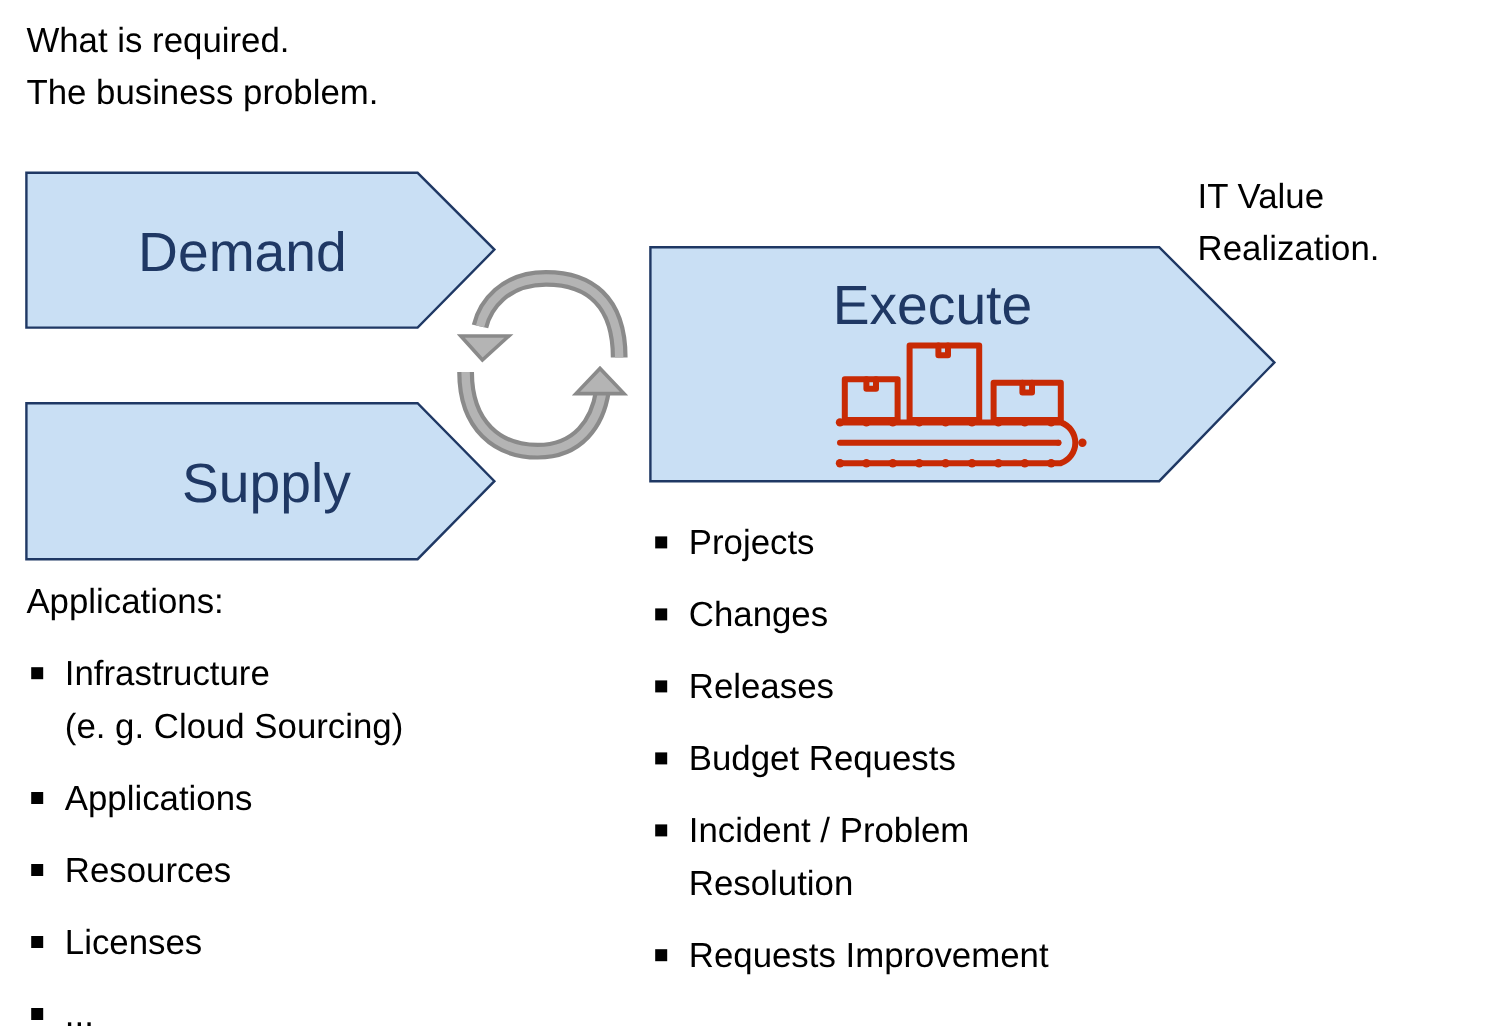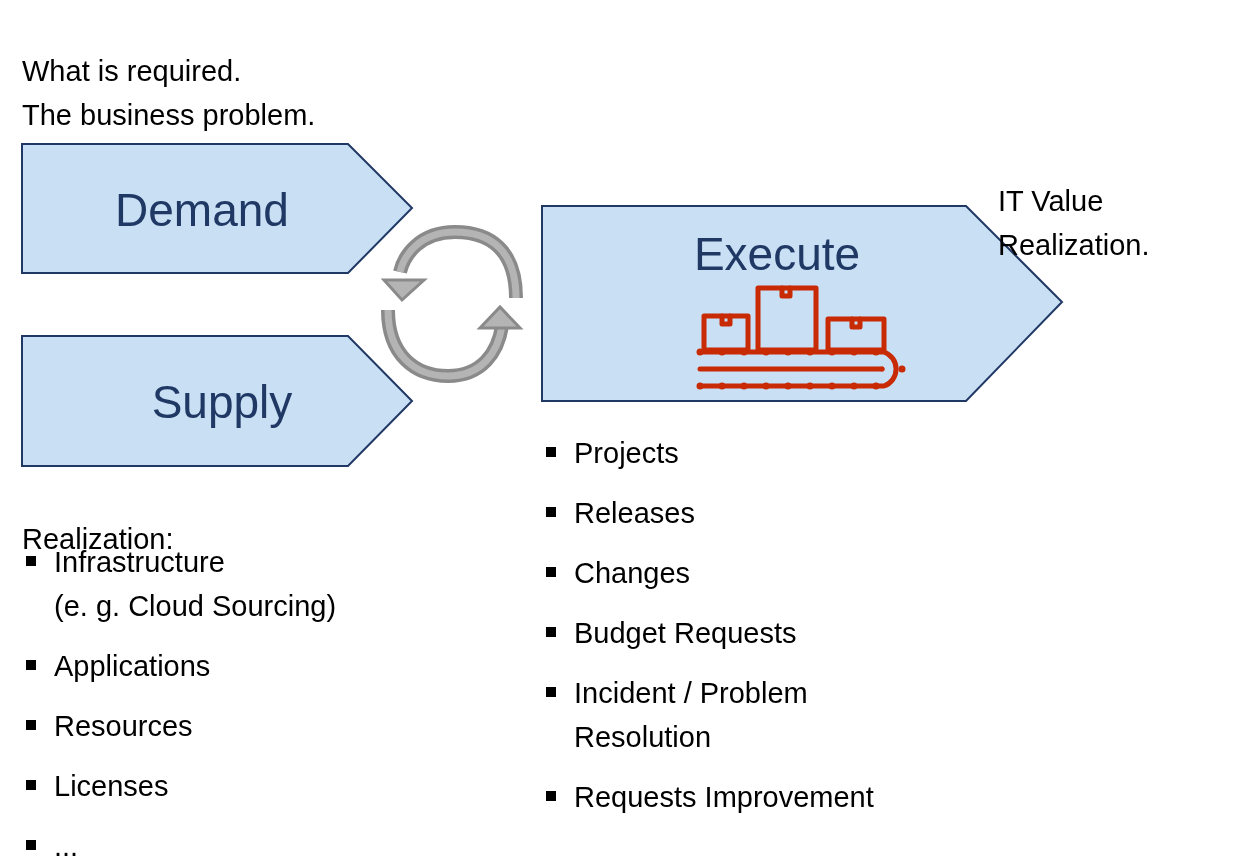--- a/index.html
+++ b/index.html
@@ -1,18 +1,18 @@
 <!DOCTYPE html>
 <html><head>
 <meta charset="utf-8">
 <style>
   html, body { margin:0; padding:0; background:#ffffff; }
   body { width:1256px; height:856px; position:relative; overflow:hidden;
          font-family:"Liberation Sans", sans-serif; color:#000; }
-  .txt { position:absolute; font-size:29px; line-height:44px; white-space:nowrap;margin-top:37px; }
+  .txt { position:absolute; font-size:29px; line-height:44px; white-space:nowrap; }
   .shape-label { position:absolute; color:#1f3864; font-size:46px; text-align:center; white-space:nowrap; }
   ul.blist { list-style:none; margin:0; padding:0; position:absolute; font-size:29px; line-height:44px; }
   ul.blist li { position:relative; padding-left:30px; white-space:nowrap;margin-top:16px; }
   ul.blist li .bullet { position:absolute; left:2px; top:16px; width:10px; height:10px; background:#000; }
   svg { position:absolute; left:0; top:0; }
 </style>
 </head>
 <body>
 
 <svg width="1256" height="856">
@@ -73,21 +73,21 @@
 <div class="txt" style="left:22px; top:12px;">What is required.</div>
 <div class="txt" style="left:22px; top:56px;">The business problem.</div>
 
 <div class="shape-label" style="left:22px; width:360px; top:180px; line-height:60px;">Demand</div>
 <div class="shape-label" style="left:22px; width:360px; top:372px; line-height:60px;padding-left:20px;">Supply</div>
 <div class="shape-label" style="left:542px; width:470px; top:224px; line-height:60px;">Execute</div>
 
 <div class="txt" style="left:998px; top:142px;">IT Value</div>
 <div class="txt" style="left:998px; top:186px;">Realization.</div>
 
-<div class="txt" style="left:22px; top:480px;">Realization:</div>
+<div class="txt" style="left:22px; top:480px;">Applications:</div>
 <ul class="blist" style="left:24px; top:524px;">
   <li>
     <span class="bullet"></span>
     <div>Infrastructure</div>
     <div>(e. g. Cloud Sourcing)</div>
   </li>
   <li>
     <span class="bullet"></span>
     <div>Applications</div>
   </li>
@@ -105,25 +105,25 @@
   </li>
 </ul>
 
 <ul class="blist" style="left:544px; top:415px;">
   <li>
     <span class="bullet"></span>
     <div>Projects</div>
   </li>
   <li>
     <span class="bullet"></span>
-    <div>Releases</div>
+    <div>Changes</div>
   </li>
   <li>
     <span class="bullet"></span>
-    <div>Changes</div>
+    <div>Releases</div>
   </li>
   <li>
     <span class="bullet"></span>
     <div>Budget Requests</div>
   </li>
   <li>
     <span class="bullet"></span>
     <div>Incident / Problem</div>
     <div>Resolution</div>
   </li>

